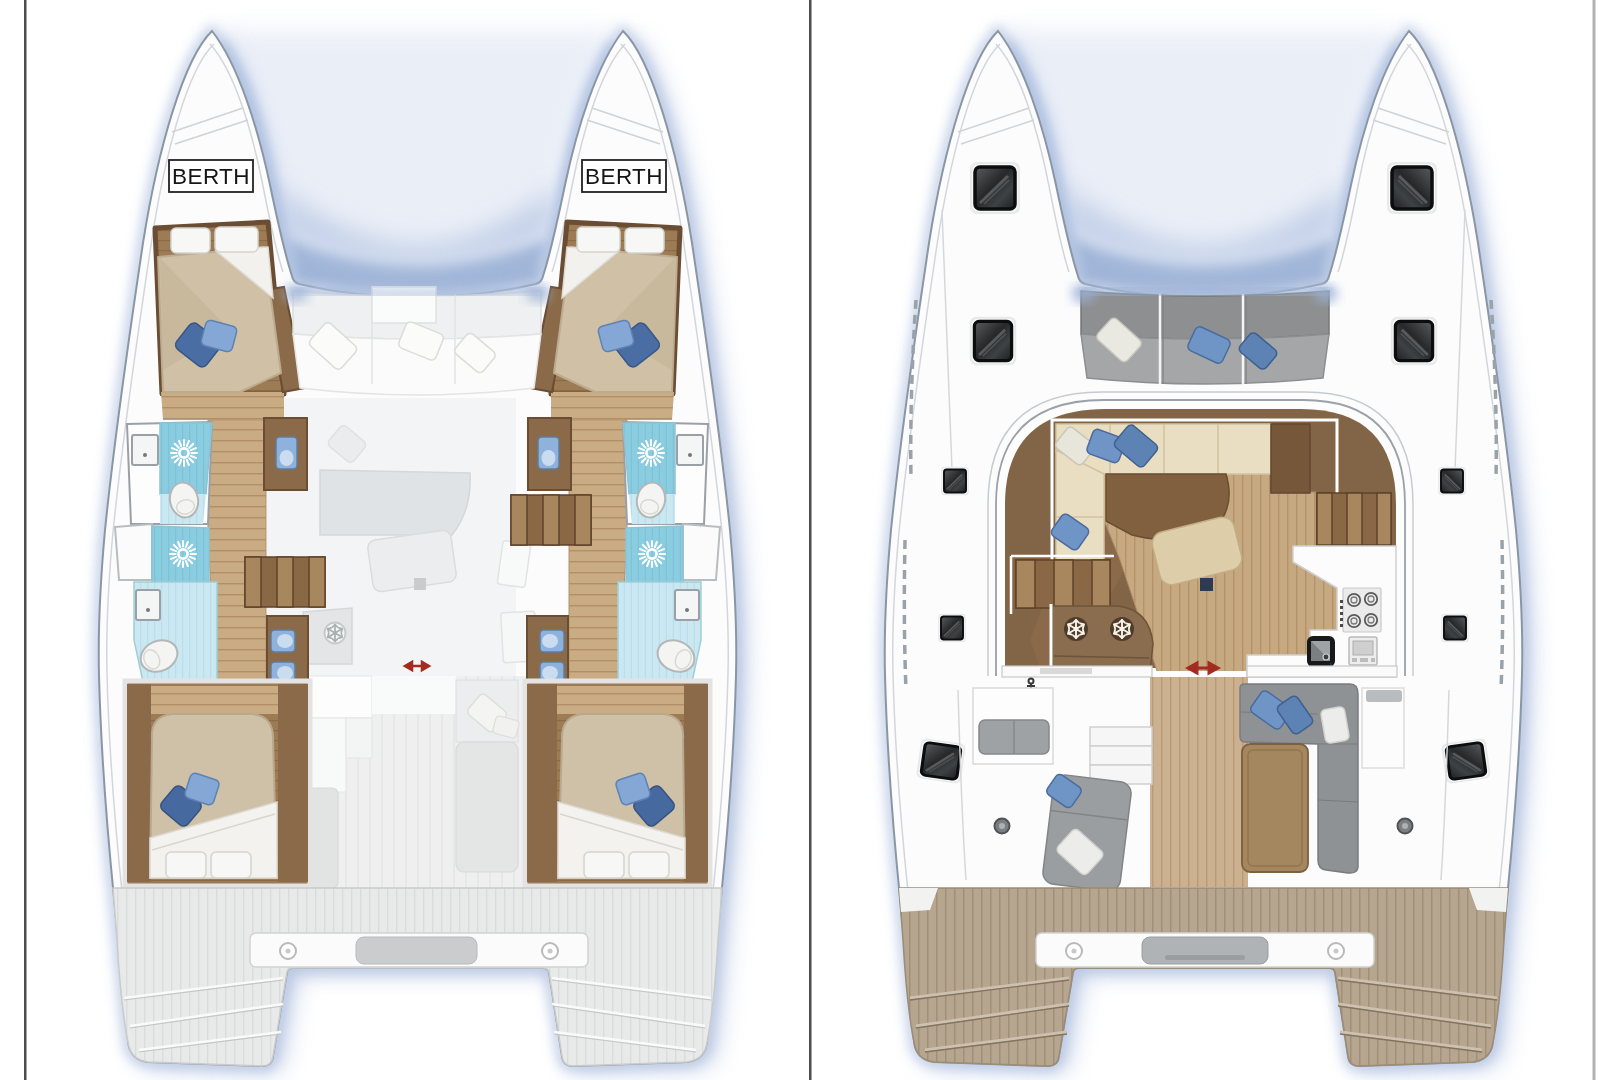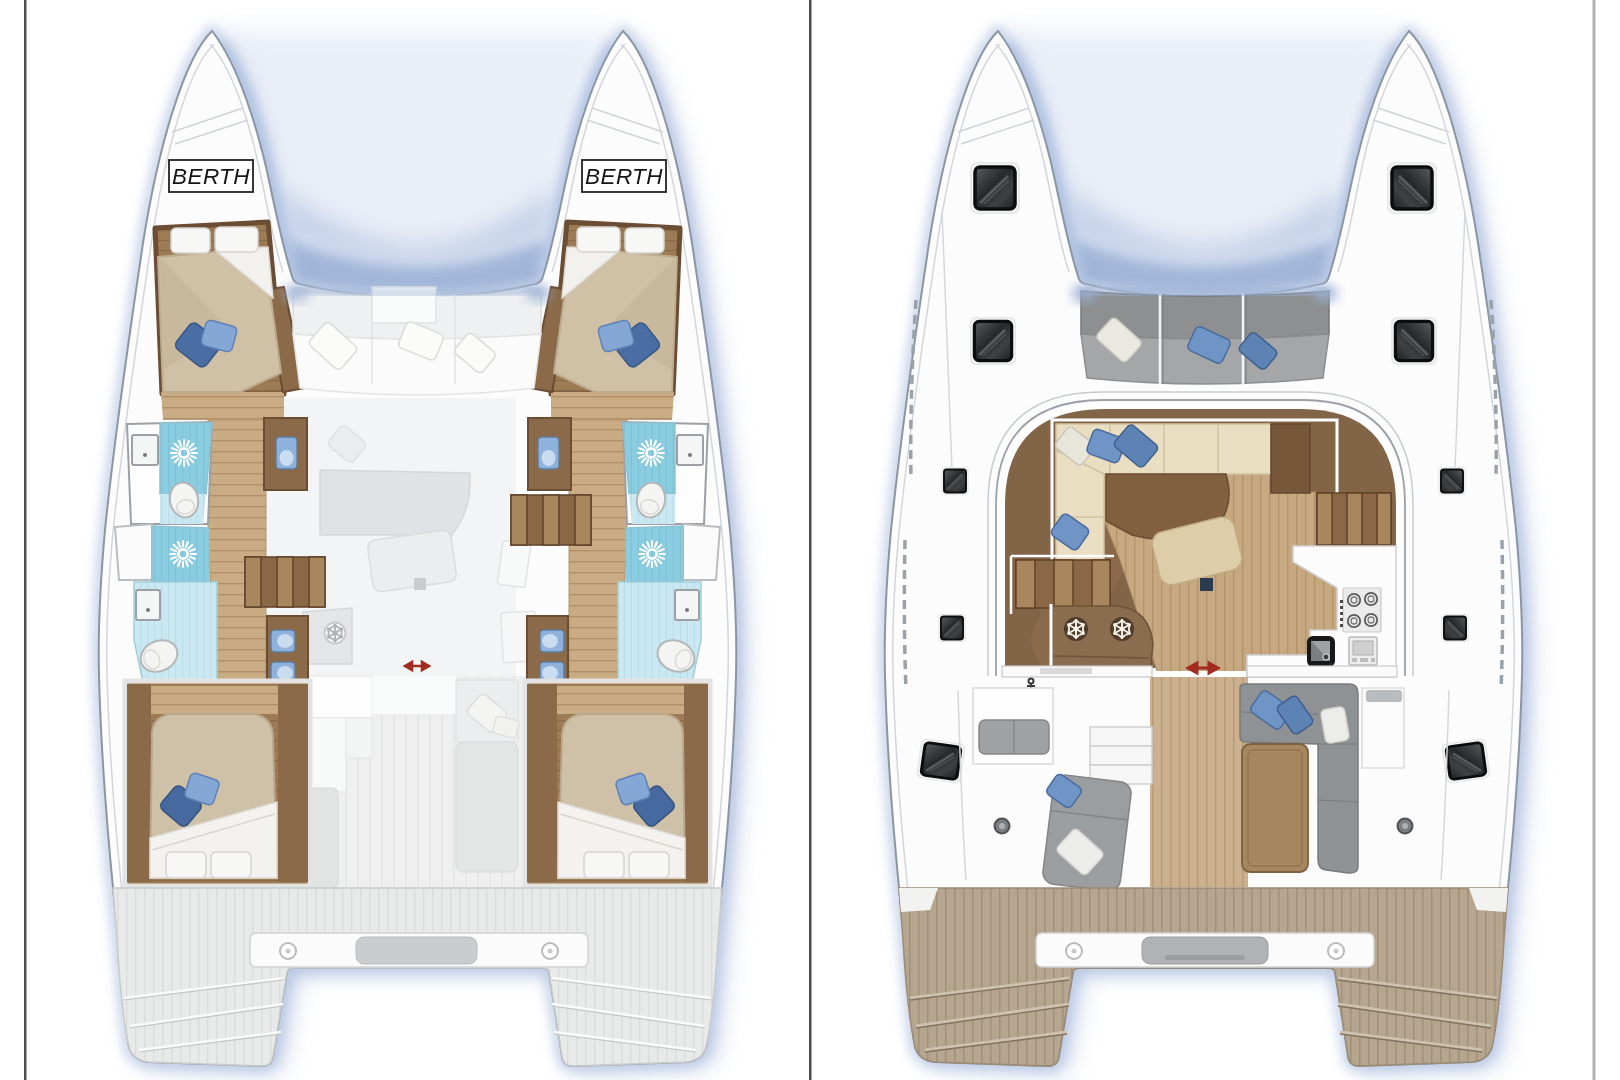--- a/index.html
+++ b/index.html
@@ -1,16 +1,16 @@
 <!DOCTYPE html>
 <html><head>
 <meta charset="utf-8">
 <style>
 html,body{margin:0;padding:0;background:#ffffff;}
-#page{width:1620px;height:1080px;position:relative;font-family:"Liberation Sans", sans-serif;font-style:italic;}
+#page{width:1620px;height:1080px;position:relative;font-family:"Liberation Sans", sans-serif;}
 svg{display:block;}
 </style>
 </head>
 <body>
 <div id="page">
 <svg width="1620" height="1080" viewBox="0 0 1620 1080">
 <defs>
 
 <path id="boat" d="M212,31 C184,58 158,148 143,243 C130,330 115,432 105,530 C100,585 98,635 99,675 C101,755 107,828 114,898 C119,945 123,1008 129,1047 Q133,1060 148,1062 L262,1066 Q272,1066 273,1056 L287,972 Q288,968 293,968 L543,968 Q548,968 549,972 L562,1056 Q563,1066 573,1066 L687,1062 Q702,1060 706,1047 C712,1008 716,945 721,898 C728,828 734,755 736,675 C737,635 735,585 730,530 C720,432 705,330 692,243 C677,148 651,58 623,31 C597,64 577,128 565,185 C556,228 549,258 543,276 Q542,282 536,284 Q480,297 417,297 Q354,297 299,284 Q293,282 292,276 C286,258 279,228 270,185 C258,128 238,64 212,31 Z"></path>
 <filter id="blur6" x="-30%" y="-30%" width="160%" height="160%">

